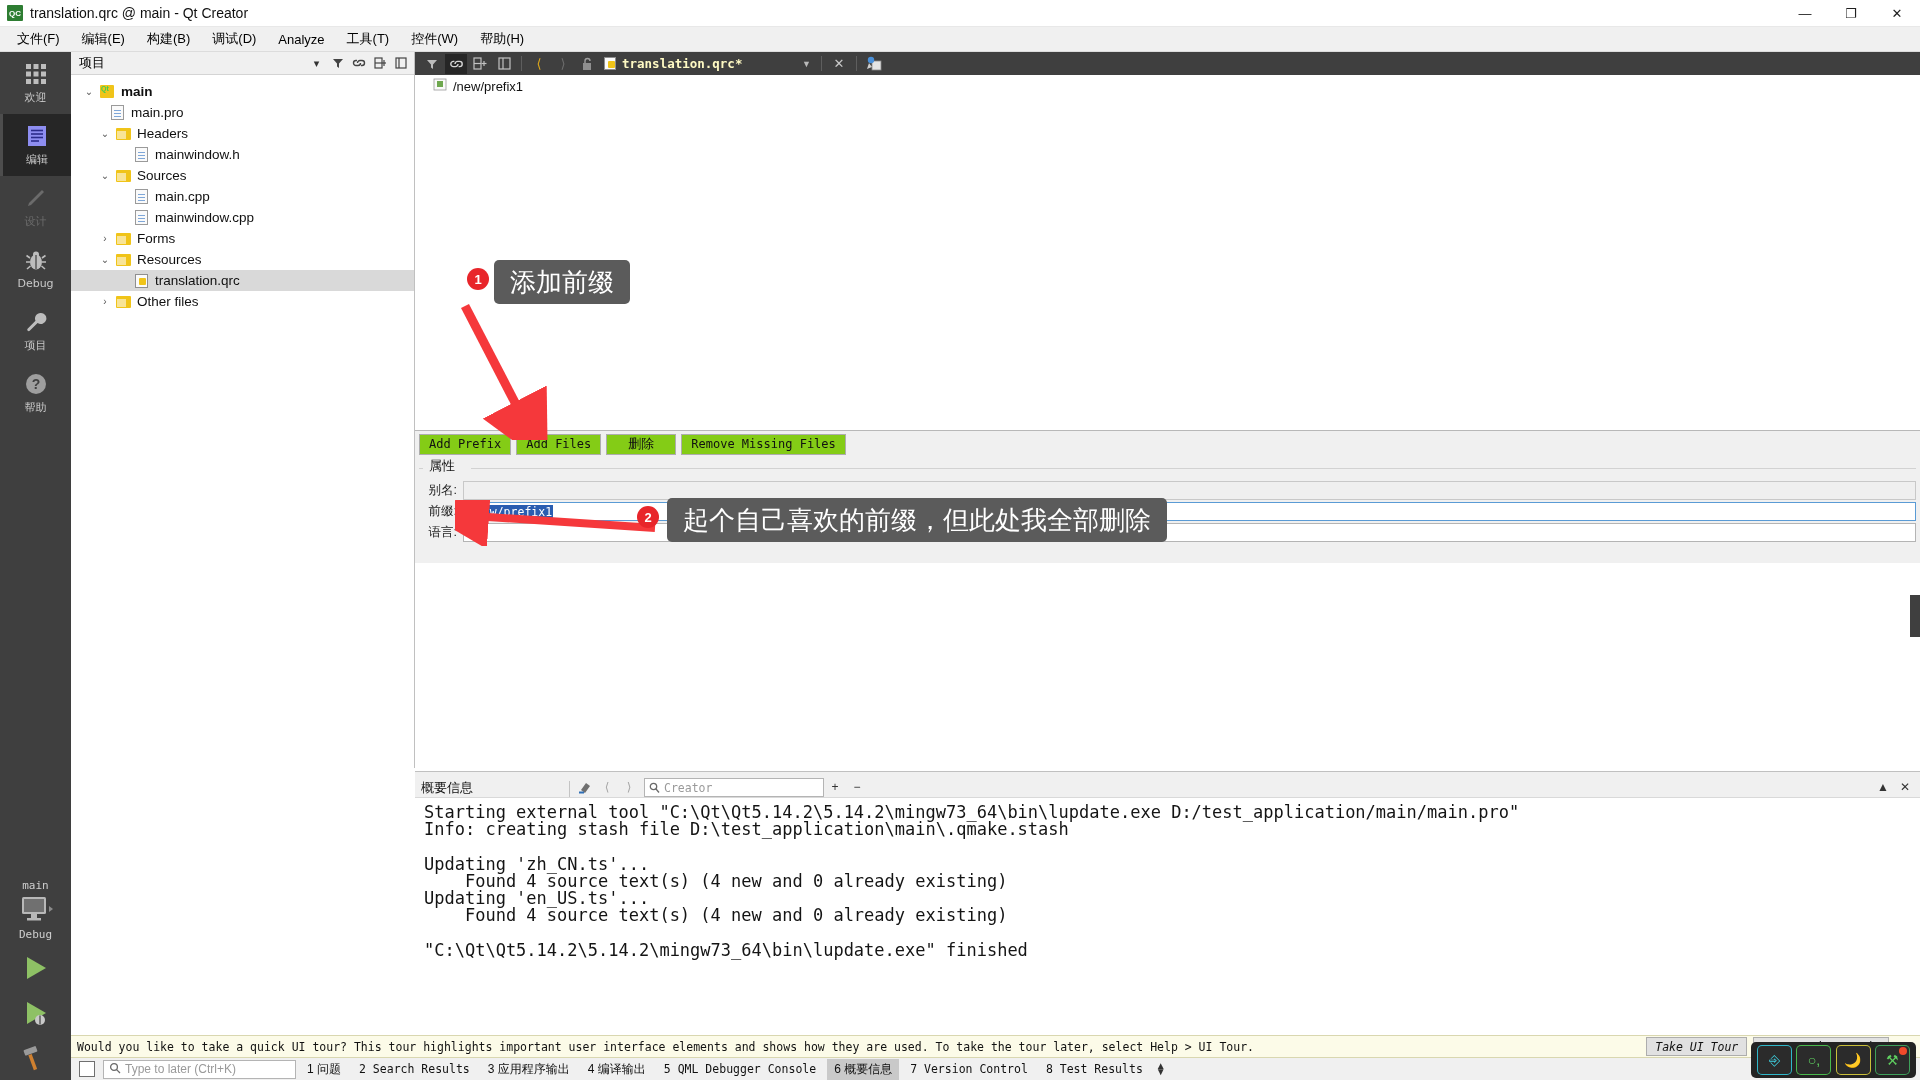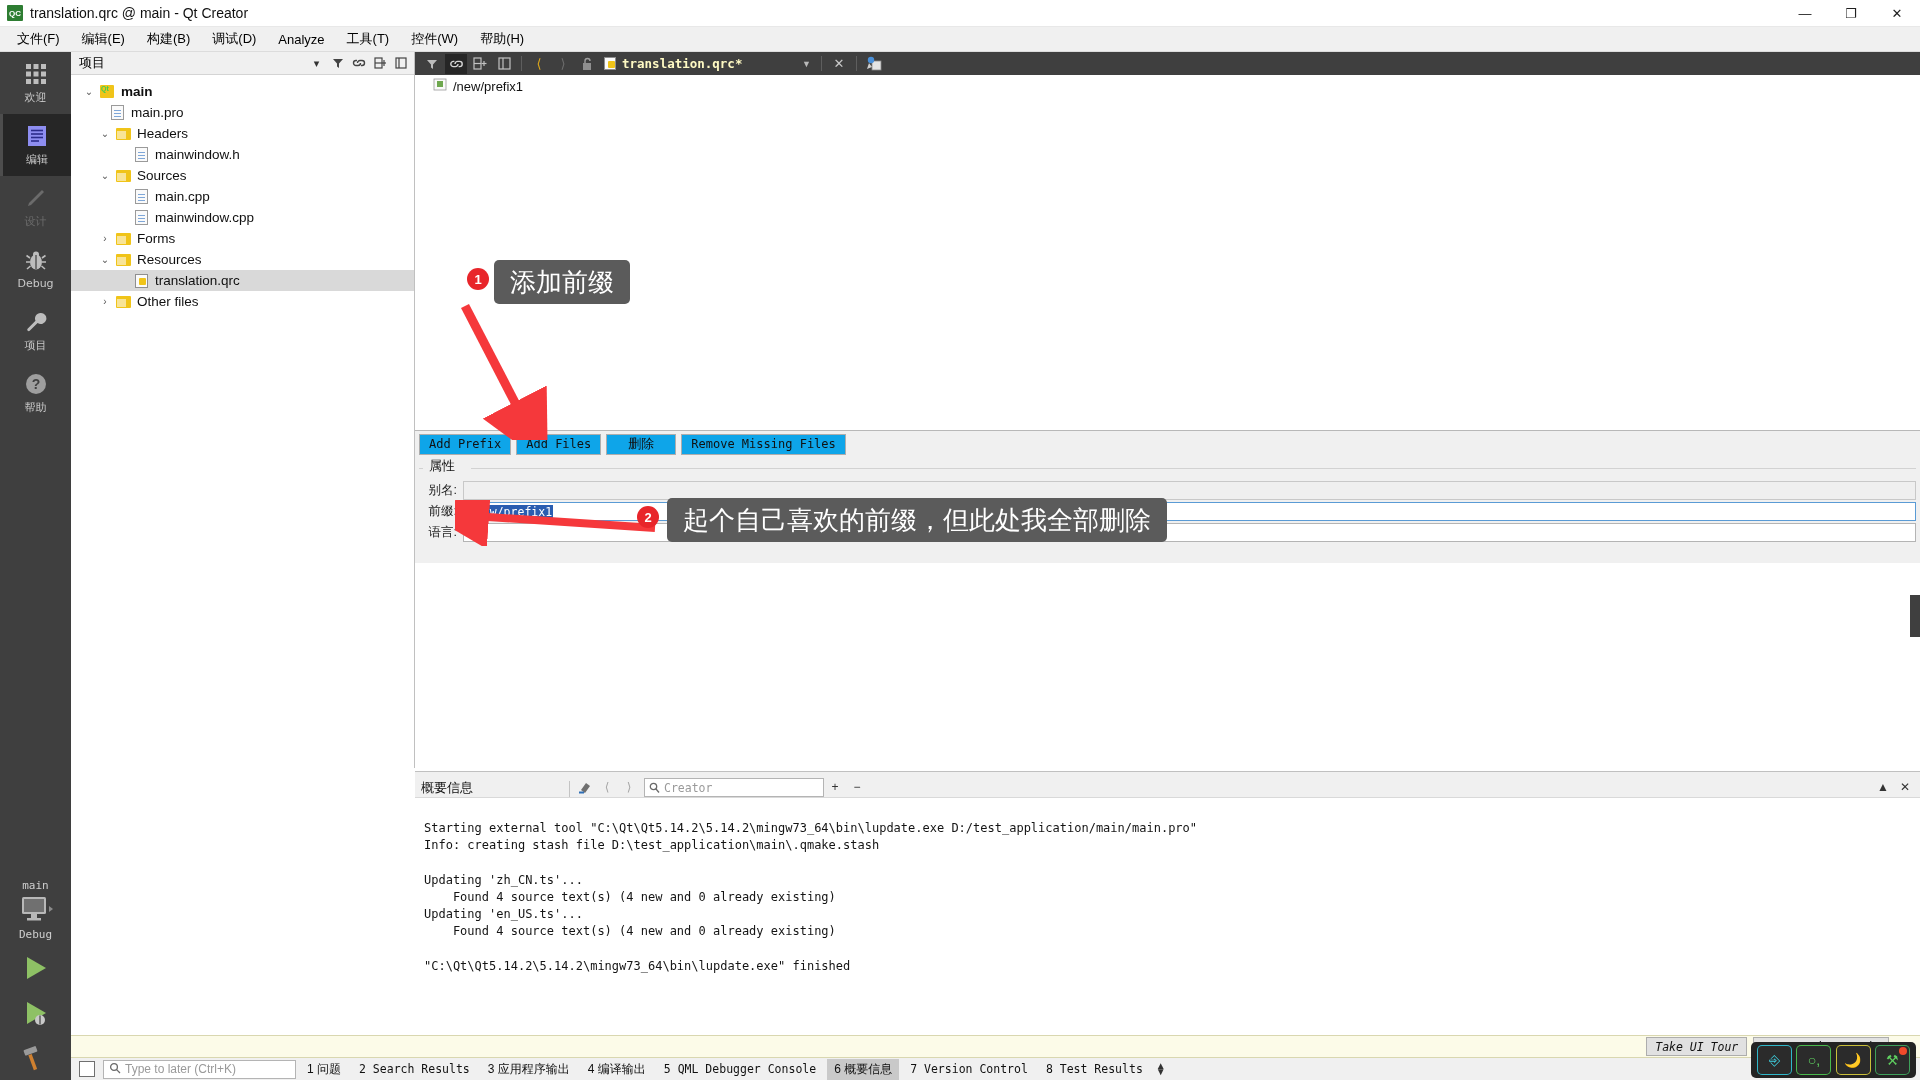--- a/index.html
+++ b/index.html
@@ -115,21 +115,21 @@
   }
   #qrcview .prefix-row { height: 22px; display:flex; align-items:center; padding-left: 18px; gap:6px; cursor:pointer;}
   #qrcview .prefix-label { font-size: 13px; color:#111; }
 
   
   #btnrow {
     position: absolute; left: 415px; top: 431px; width: 1505px; height: 26px;
     background: #f0f0f0; display:flex; align-items:center; gap:5px; padding-left:4px;
   }
   .qbtn {
-    height: 21px; background: #0ea5e9; border: 1px solid #adadad;
+    height: 21px; background: #84cc16; border: 1px solid #adadad;
     font-family: "DejaVu Sans Mono", monospace; font-size: 12px; color:#111;
     display:flex; align-items:center; justify-content:center; padding: 0 9px; cursor:pointer;
   }
   .qbtn.cjk { font-family:"Liberation Sans", sans-serif; font-size:13px; min-width:70px;}
 
   
   #propgrp {
     position: absolute; left: 415px; top: 457px; width: 1505px; height: 106px;
     background:#f0f0f0;
   }
@@ -166,22 +166,22 @@
   #outhdr .osep { width:1px; height:16px; background:#c4c4c4; margin: 0 4px;}
   .o-ico { width:22px; height:20px; display:flex; align-items:center; justify-content:center; color:#333; font-size:12px; cursor:pointer;}
   .o-ico.dim { color:#a5a5a5; }
   #outhdr .filterbox {
     width: 180px; height: 19px; background:#fff; border:1px solid #b4b4b4;
     display:flex; align-items:center; gap:4px; padding-left:4px; margin-left:4px;
   }
   #outhdr .filterbox .ph { font-size:11.5px; color:#9a9a9a; font-family:"DejaVu Sans Mono", monospace;}
   #outhdr .right-ctl { margin-left:auto; display:flex; align-items:center; padding-right:4px;}
   #outbody {
-    padding: 22px 0 0 9px; font-family: "DejaVu Sans Mono", monospace;
-    font-size: 12px; color:#141414; line-height: 17.2px; white-space: pre;
+    padding: 6px 0 0 9px; font-family: "DejaVu Sans Mono", monospace;
+    font-size: 17px; color:#141414; line-height: 17.2px; white-space: pre;
   }
 
   
   #tourbar {
     position:absolute; left:71px; top:1035px; width:1849px; height:23px;
     background:#fcfbe8; border-top:1px solid #d9d7b0; border-bottom:1px solid #d9d7b0;
     display:flex; align-items:center;
   }
   #tourbar .tourtext {
     font-family:"DejaVu Sans Mono", monospace; font-size:11.5px; color:#111; padding-left:6px;
@@ -663,20 +663,21 @@
       <path d="M0,0 L8,4 L0,8 Z" fill="#f5383b"></path>
     </marker>
   </defs>
   <line x1="200" y1="28" x2="18" y2="16" stroke="#f5383b" stroke-width="8" marker-end="url(#ah2)"></line>
 </svg>
 
 <div class="badge" style="left:637px; top:506px;">2</div>
 <div class="callout" style="left:667px; top:498px; height:44px;">起个自己喜欢的前缀，但此处我全部删除</div>
 
 <div id="tourbar">
+  <div class="tourtext">Would you like to take a quick UI tour? This tour highlights important user interface elements and shows how they are used. To take the tour later, select Help &gt; UI Tour.</div>
   <div class="tbtns">
     <div class="tbtn">Take UI Tour</div>
     <div class="tbtn">Do Not Show Again</div>
     <div class="hdr-ico">✕</div>
   </div>
 </div>
 
 <div id="statusbar">
   <div class="sq"></div>
   <div class="locate">

